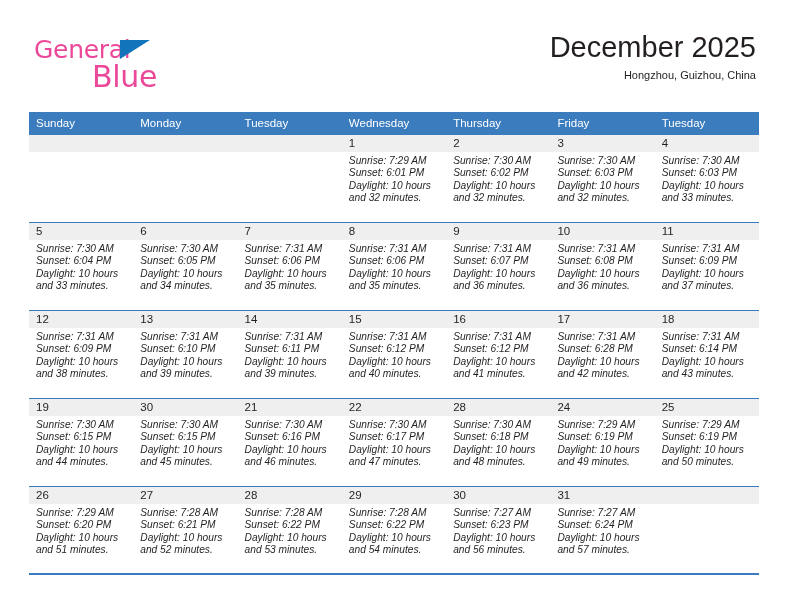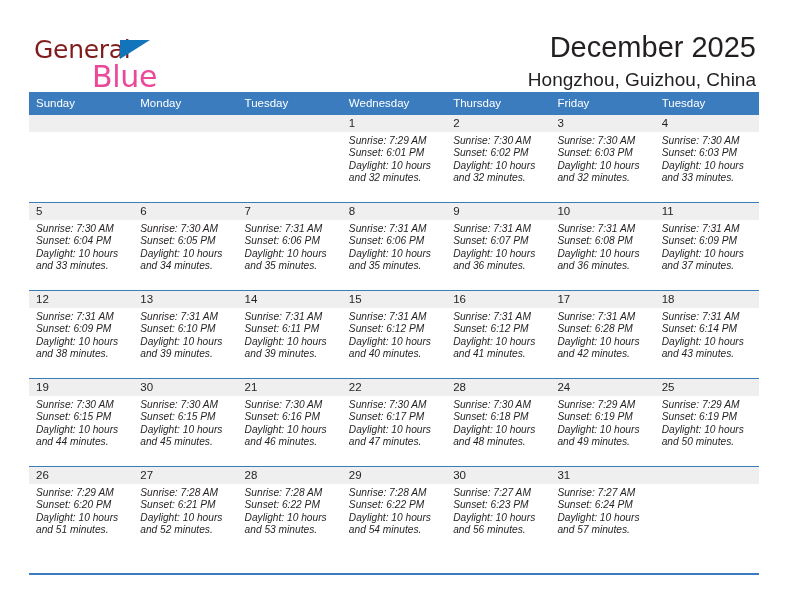--- a/index.html
+++ b/index.html
@@ -35,21 +35,21 @@
     top: 35px;
     width: 200px;
     height: 55px;
   }
   .logo-general {
     position: absolute;
     left: 0;
     top: 0;
     font-size: 25px;
     letter-spacing: -0.3px;
-    color: #7f1d1d;
+    color: #ec4899;
     font-family: "DejaVu Sans", sans-serif;
     font-weight: 400;
   }
   .logo-tri {
     position: absolute;
     left: 86px;
     top: 5px;
     width: 0;
     height: 0;
     border-left: 30px solid #1275bc;
@@ -71,32 +71,31 @@
     top: 30px;
     text-align: right;
   }
   .cal-title {
     font-size: 29px;
     color: #231f20;
     line-height: 34px;
     white-space: nowrap;
   }
   .cal-sub {
-    font-size: 19px;
+    font-size: 11px;
     color: #231f20;
     line-height: 22px;
-    margin-top: 5px;
     white-space: nowrap;
   }
 
   
   .calendar {
     position: absolute;
     left: 29px;
-    top: 92px;
+    top: 112px;
     width: 730px;
     border-collapse: collapse;
     table-layout: fixed;
   }
   .calendar th {
     background: #3a7cbe;
     color: #ffffff;
     font-size: 11.5px;
     font-weight: normal;
     text-align: left;

